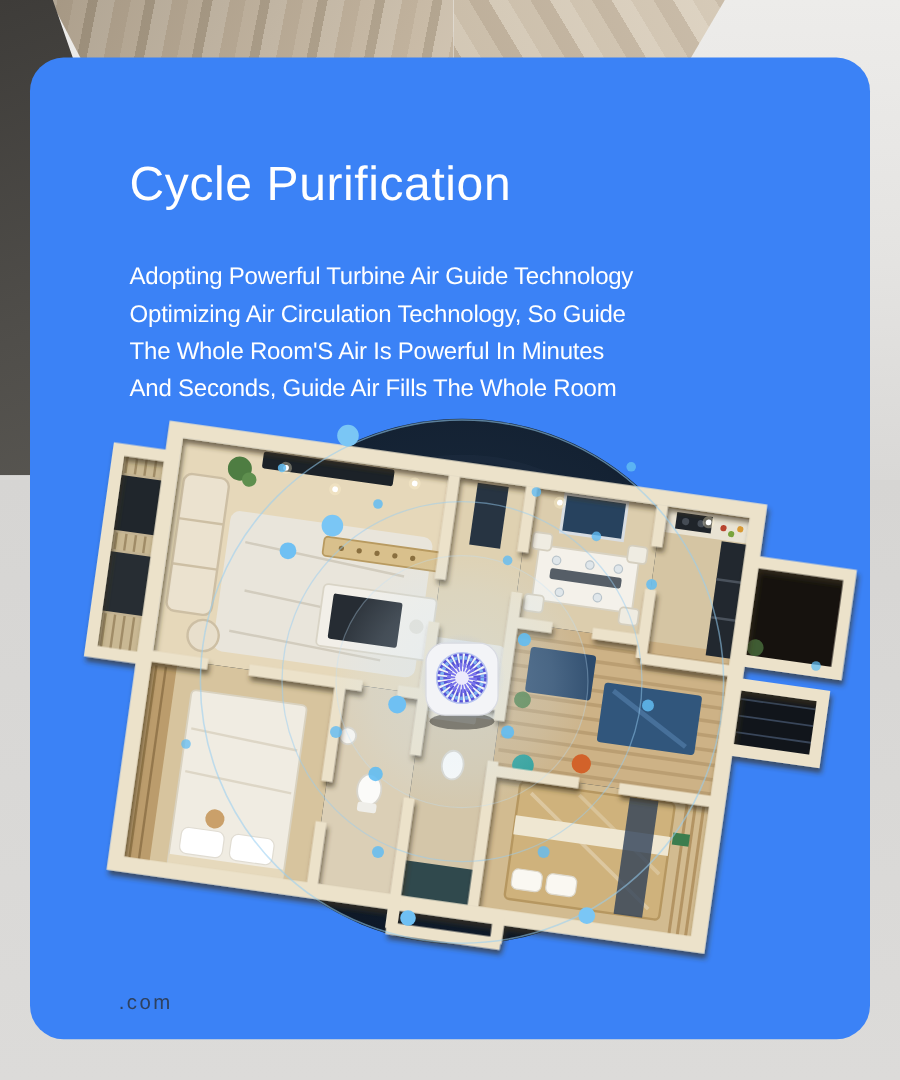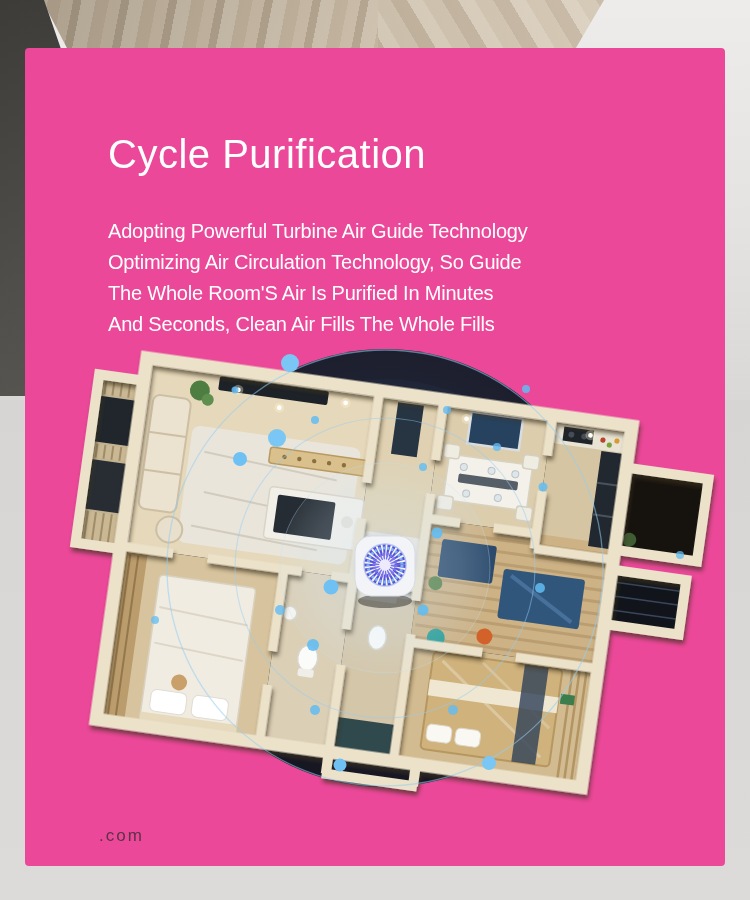--- a/index.html
+++ b/index.html
@@ -36,22 +36,22 @@
   }
   .bg-dark-wedge {
     position:absolute; left:0; top:0; width:220px; height:400px;
     clip-path:polygon(0 0, 44px 0, 96px 150px, 25px 150px, 25px 396px, 0 396px);
     background:linear-gradient(160deg,#3e3c39 0%,#504e4a 60%,#5a5853 100%);
   }
 
   
   .card {
     position:absolute; left:25px; top:48px; width:700px; height:818px;
-    background:#ec4899;
-    border-radius:4px;
+    background:#3b82f6;
+    border-radius:28px;
     overflow:hidden;
   }
 
   .title {
     position:absolute; left:83px; top:84px;
     color:#ffffff; font-size:40px; font-weight:400; letter-spacing:.5px;
     white-space:nowrap;
   }
   .desc {
     position:absolute; left:83px; top:168px;
@@ -80,22 +80,22 @@
 <div class="bg-wood-right"></div>
 <div class="bg-dark-wedge"></div>
 
 <div class="card">
 
   <div class="title">Cycle Purification</div>
 
   <div class="desc">
     <div>Adopting Powerful Turbine Air Guide Technology</div>
     <div>Optimizing Air Circulation Technology, So Guide</div>
-    <div>The Whole Room'S Air Is Purified In Minutes</div>
-    <div>And Seconds, Clean Air Fills The Whole Fills</div>
+    <div>The Whole Room'S Air Is Powerful In Minutes</div>
+    <div>And Seconds, Guide Air Fills The Whole Room</div>
   </div>
 
   <div class="scene">
     <svg width="700" height="528" viewBox="0 0 700 528">
       <defs>
         <radialGradient id="discGrad" cx="50%" cy="42%" r="60%">
           <stop offset="0%" stop-color="#1c2a39"></stop>
           <stop offset="70%" stop-color="#121d29"></stop>
           <stop offset="100%" stop-color="#0a111a"></stop>
         </radialGradient>

